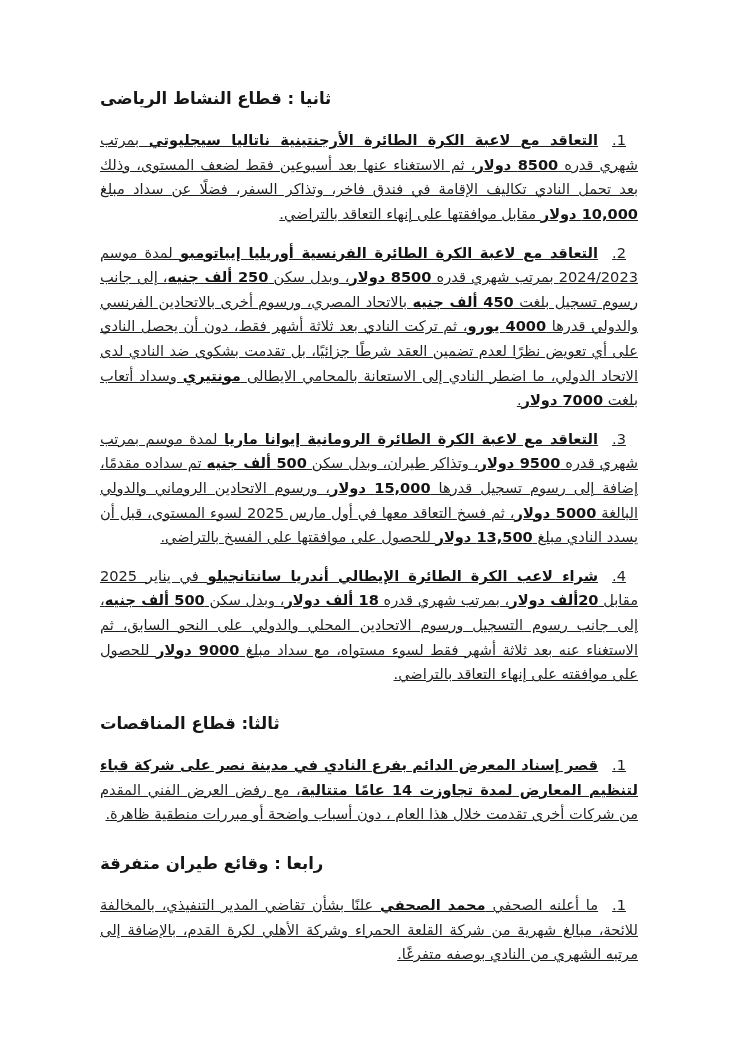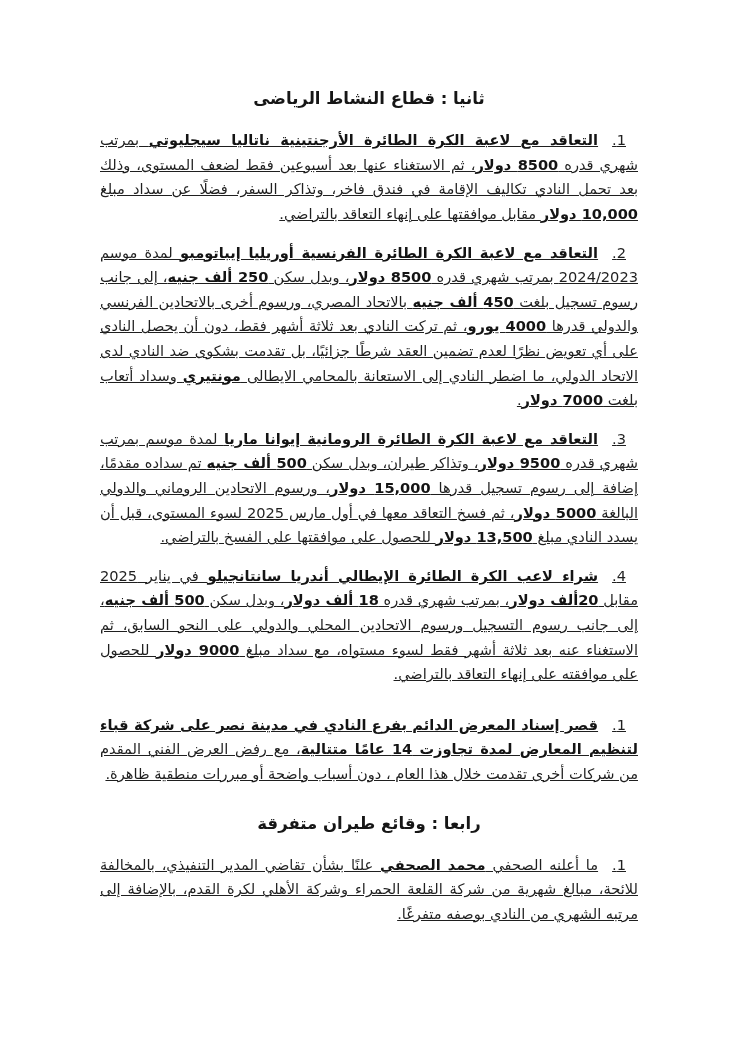--- a/index.html
+++ b/index.html
@@ -25,21 +25,21 @@
     margin: 0;
   }
   .section + .section {
     margin-top: 26px;
   }
   h2.heading {
     font-size: 16.5px;
     font-weight: 700;
     color: #161616;
     margin: 0 0 18px 0;
-    text-align: center;
+    text-align: left;
     line-height: 1.35;
   }
   .items {
     margin: 0;
   }
   .item {
     direction: rtl;
     text-align: justify;
     text-indent: 12px;
     font-size: 14.6px;
@@ -67,20 +67,21 @@
       <h2 class="heading">ثانيا : قطاع النشاط الرياضى</h2>
       <div class="items">
           <div class="item"><span class="num">1.</span><span class="run bold">التعاقد مع لاعبة الكرة الطائرة الأرجنتينية ناتاليا سيجليوتي</span><span class="run"> بمرتب شهري قدره </span><span class="run bold">8500 دولار</span><span class="run">، ثم الاستغناء عنها بعد أسبوعين فقط لضعف المستوى، وذلك بعد تحمل النادي تكاليف الإقامة في فندق فاخر، وتذاكر السفر، فضلًا عن سداد مبلغ </span><span class="run bold">10,000 دولار</span><span class="run"> مقابل موافقتها على إنهاء التعاقد بالتراضي.</span></div>
           <div class="item"><span class="num">2.</span><span class="run bold">التعاقد مع لاعبة الكرة الطائرة الفرنسية أوريليا إيباتومبو</span><span class="run"> لمدة موسم 2024/2023 بمرتب شهري قدره </span><span class="run bold">8500 دولار</span><span class="run">، وبدل سكن </span><span class="run bold">250 ألف جنيه</span><span class="run">، إلى جانب رسوم تسجيل بلغت </span><span class="run bold">450 ألف جنيه</span><span class="run"> بالاتحاد المصري، ورسوم أخرى بالاتحادين الفرنسي والدولي قدرها </span><span class="run bold">4000 يورو</span><span class="run">، ثم تركت النادي بعد ثلاثة أشهر فقط، دون أن يحصل النادي على أي تعويض نظرًا لعدم تضمين العقد شرطًا جزائيًا، بل تقدمت بشكوى ضد النادي لدى الاتحاد الدولي، ما اضطر النادي إلى الاستعانة بالمحامي الايطالى </span><span class="run bold">مونتيري</span><span class="run"> وسداد أتعاب بلغت </span><span class="run bold">7000 دولار</span><span class="run">.</span></div>
           <div class="item"><span class="num">3.</span><span class="run bold">التعاقد مع لاعبة الكرة الطائرة الرومانية إيوانا ماريا</span><span class="run"> لمدة موسم بمرتب شهري قدره </span><span class="run bold">9500 دولار</span><span class="run">، وتذاكر طيران، وبدل سكن </span><span class="run bold">500 ألف جنيه</span><span class="run"> تم سداده مقدمًا، إضافة إلى رسوم تسجيل قدرها </span><span class="run bold">15,000 دولار</span><span class="run">، ورسوم الاتحادين الروماني والدولي البالغة </span><span class="run bold">5000 دولار</span><span class="run">، ثم فسخ التعاقد معها في أول مارس 2025 لسوء المستوى، قبل أن يسدد النادي مبلغ </span><span class="run bold">13,500 دولار</span><span class="run"> للحصول على موافقتها على الفسخ بالتراضي.</span></div>
           <div class="item"><span class="num">4.</span><span class="run bold">شراء لاعب الكرة الطائرة الإيطالي أندريا سانتانجيلو</span><span class="run"> في يناير 2025 مقابل </span><span class="run bold">20ألف دولار</span><span class="run">، بمرتب شهري قدره </span><span class="run bold">18 ألف دولار</span><span class="run">، وبدل سكن </span><span class="run bold">500 ألف جنيه</span><span class="run">، إلى جانب رسوم التسجيل ورسوم الاتحادين المحلي والدولي على النحو السابق، ثم الاستغناء عنه بعد ثلاثة أشهر فقط لسوء مستواه، مع سداد مبلغ </span><span class="run bold">9000 دولار</span><span class="run"> للحصول على موافقته على إنهاء التعاقد بالتراضي.</span></div>
         </div>
     </section>
 
     <section class="section">
+      <h2 class="heading">ثالثا: قطاع المناقصات</h2>
       <div class="items">
           <div class="item"><span class="num">1.</span><span class="run bold">قصر إسناد المعرض الدائم بفرع النادي في مدينة نصر على شركة قباء لتنظيم المعارض لمدة تجاوزت 14 عامًا متتالية</span><span class="run">، مع رفض العرض الفني المقدم من شركات أخرى تقدمت خلال هذا العام ، دون أسباب واضحة أو مبررات منطقية ظاهرة.</span></div>
         </div>
     </section>
 
     <section class="section">
       <h2 class="heading">رابعا : وقائع طيران متفرقة</h2>
       <div class="items">
           <div class="item"><span class="num">1.</span><span class="run">ما أعلنه الصحفي </span><span class="run bold">محمد الصحفي</span><span class="run"> علنًا بشأن تقاضي المدير التنفيذي، بالمخالفة للائحة، مبالغ شهرية من شركة القلعة الحمراء وشركة الأهلي لكرة القدم، بالإضافة إلى مرتبه الشهري من النادي بوصفه متفرغًا.</span></div>
         </div>

